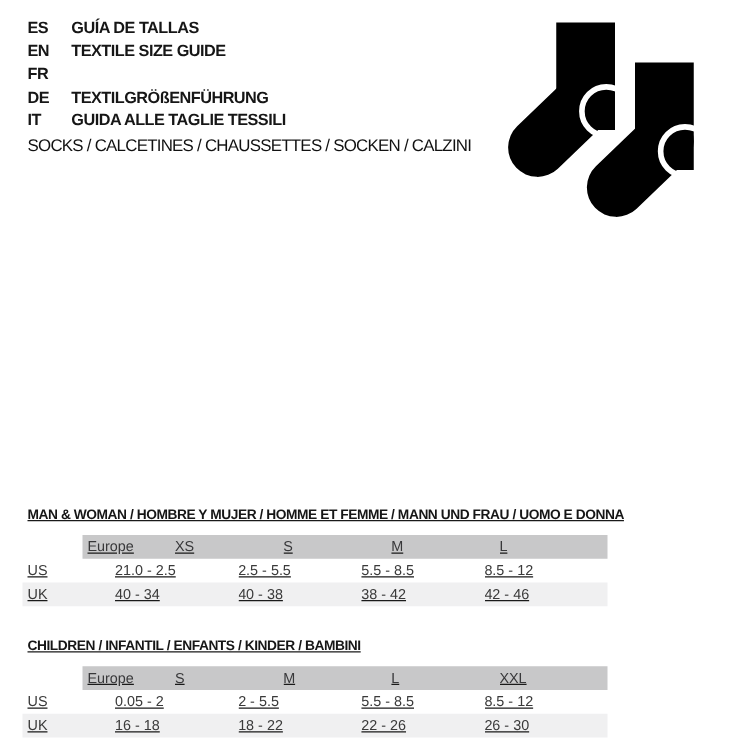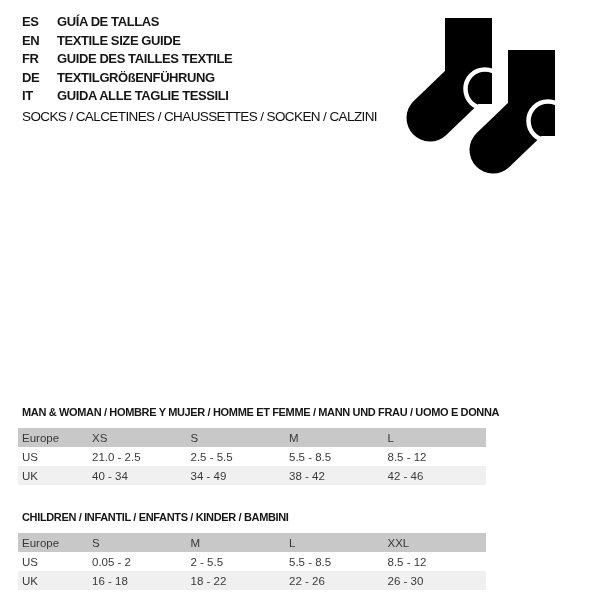--- a/index.html
+++ b/index.html
@@ -34,40 +34,40 @@
     font-weight: normal;
     letter-spacing: -0.6px;
     color: #111111;
     white-space: nowrap;
   }
 
   
   .socks-svg { position: absolute; left: 400px; top: 0; }
 
   
-  .size-table { position: absolute; left: 18px; width: 468px; }
+  .size-table { position: absolute; left: 18px; width: 468px; text-decoration: underline; }
   .table-1 { top: 406px; }
   .table-2 { top: 511px; }
   .table-title {
     font-size: 11px;
     font-weight: bold;
     letter-spacing: -0.35px;
     color: #161616;
     padding-left: 4px;
     margin-bottom: 10px;
     white-space: nowrap;
   }
   .trow {
     display: flex;
     align-items: center;
     height: 19px;
     font-size: 11.5px;
     color: #3a3a3a;
   }
-  .thead { background: #c8c8c9; color: #38383a; }
+  .thead { background: #c8c8c9; color: #38383a; margin-left: 48px; }
   .row-uk { background: #f0f0f1; }
   .cell { overflow: hidden; white-space: nowrap; }
   .cell.region { width: 70px; flex: 0 0 70px; padding-left: 4px; text-align: left; }
   .cell.val { width: 99px; flex: 1 1 99px; text-align: left; }
 </style>
 </head>
 <body>
 
 <div class="page">
 
@@ -75,21 +75,20 @@
     <div class="lang-row">
       <span class="lang-code">ES</span>
       <span class="lang-label">GUÍA DE TALLAS</span>
     </div>
     <div class="lang-row">
       <span class="lang-code">EN</span>
       <span class="lang-label">TEXTILE SIZE GUIDE</span>
     </div>
     <div class="lang-row">
       <span class="lang-code">FR</span>
-      <span class="lang-label">GUIDE DES TAILLES TEXTILE</span>
     </div>
     <div class="lang-row">
       <span class="lang-code">DE</span>
       <span class="lang-label">TEXTILGRÖßENFÜHRUNG</span>
     </div>
     <div class="lang-row">
       <span class="lang-code">IT</span>
       <span class="lang-label">GUIDA ALLE TAGLIE TESSILI</span>
     </div>
   </div>
@@ -121,21 +120,21 @@
     <div class="trow row-us">
       <div class="cell region">US</div>
       <div class="cell val">21.0 - 2.5</div>
       <div class="cell val">2.5 - 5.5</div>
       <div class="cell val">5.5 - 8.5</div>
       <div class="cell val">8.5 - 12</div>
     </div>
     <div class="trow row-uk">
       <div class="cell region">UK</div>
       <div class="cell val">40 - 34</div>
-      <div class="cell val">34 - 49</div>
+      <div class="cell val">40 - 38</div>
       <div class="cell val">38 - 42</div>
       <div class="cell val">42 - 46</div>
     </div>
   </section>
 
   <section class="size-table table-2">
     <div class="table-title">CHILDREN / INFANTIL / ENFANTS / KINDER / BAMBINI</div>
     <div class="trow thead">
       <div class="cell region">Europe</div>
       <div class="cell val">S</div>

